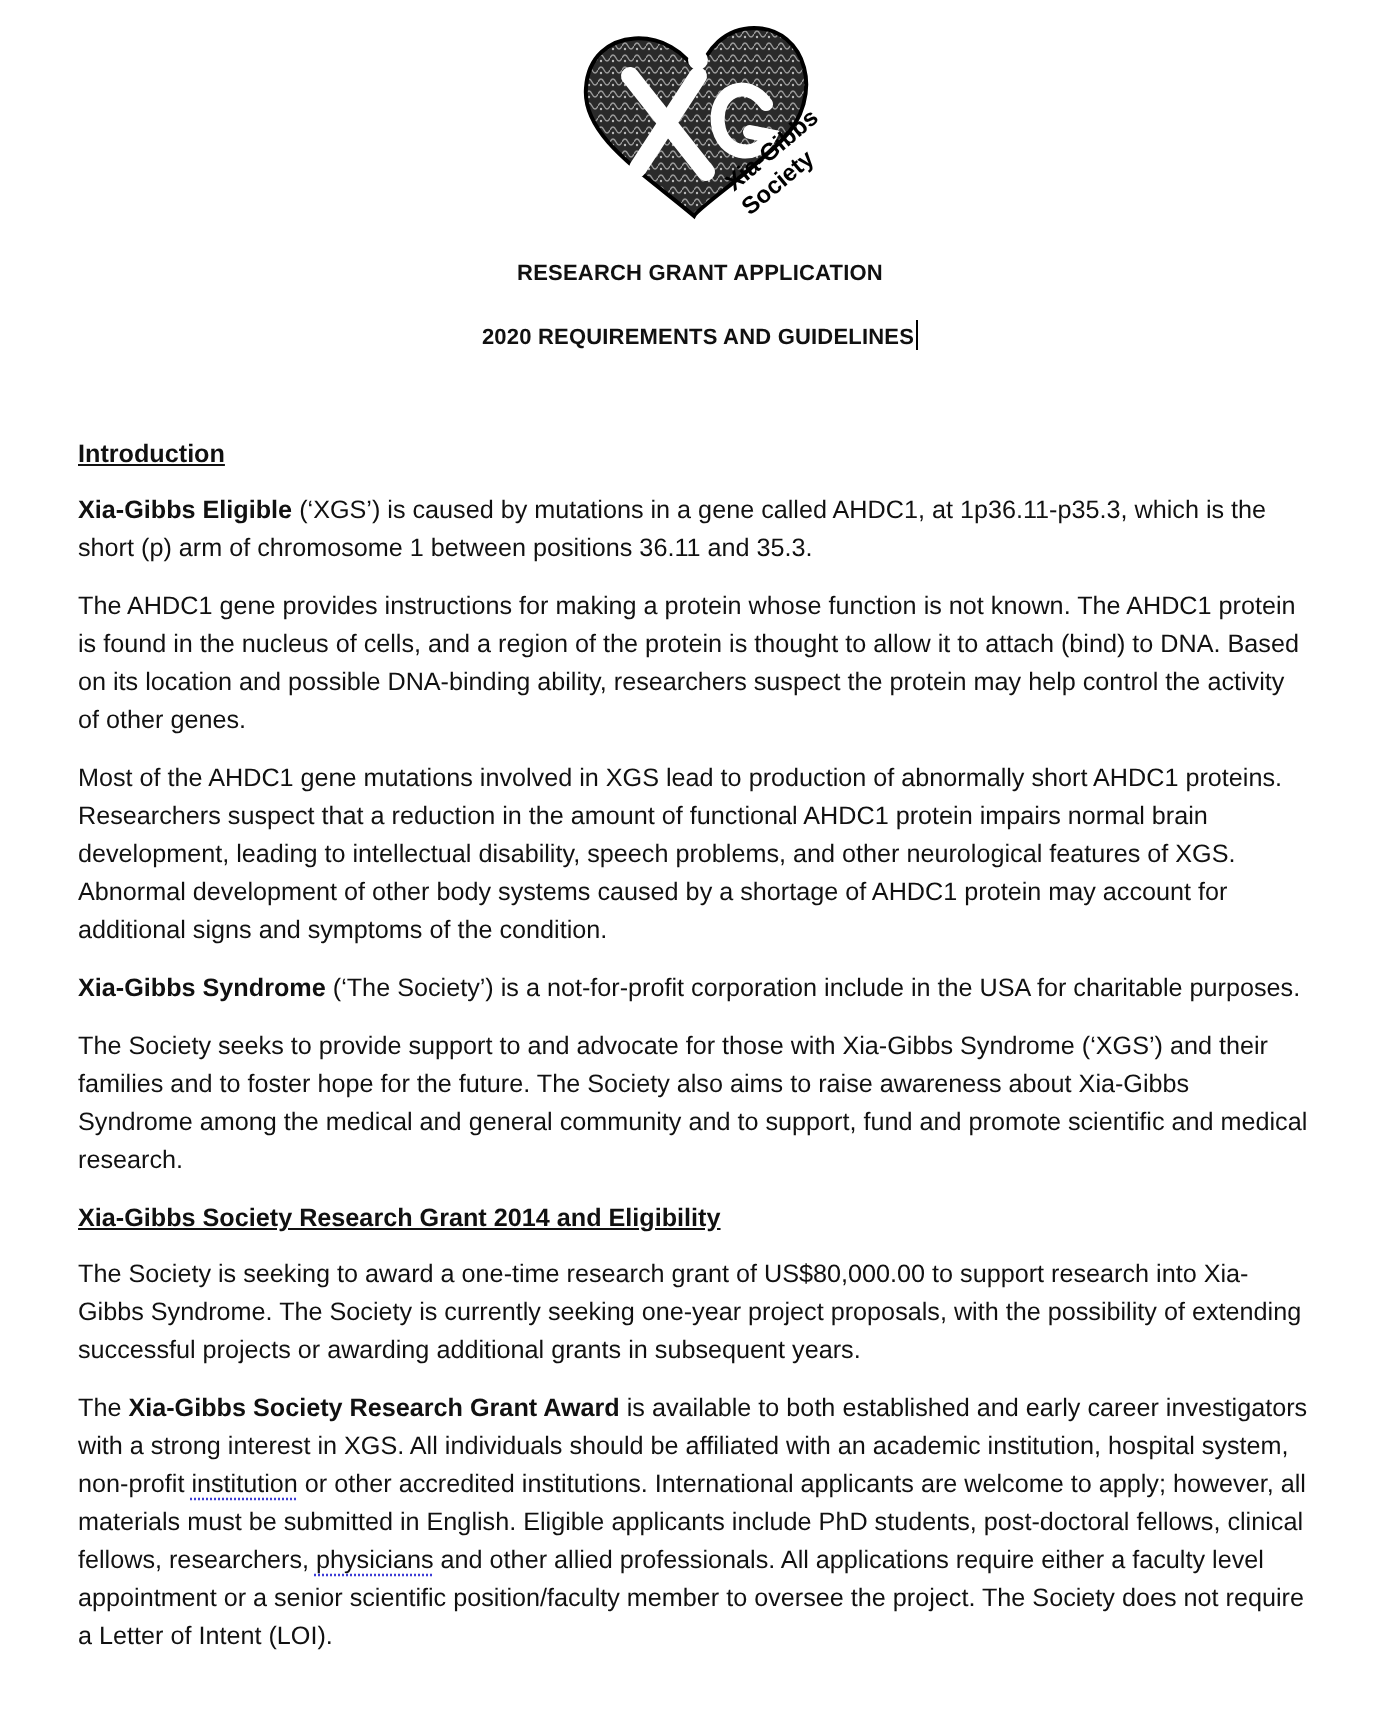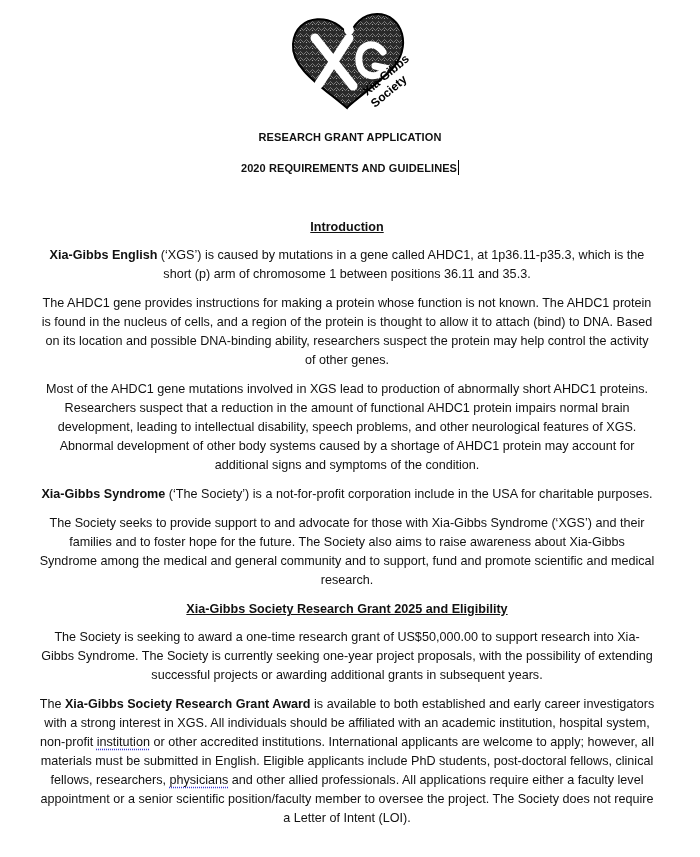--- a/index.html
+++ b/index.html
@@ -14,21 +14,21 @@
     position: absolute; left: 0; width: 700px; text-align: center;
     font-weight: bold; font-size: 11px; letter-spacing: 0.1px;
   }
   .t1 { top: 131px; }
   .t2 { top: 160px; text-align: center; }
   .cursor { display: inline-block; width: 1px; height: 15px; background: #000; vertical-align: -3px; margin-left: 1px; }
   .body {
     position: absolute; left: 39px; top: 218px; width: 616px;
     font-size: 12.6px; line-height: 19px;
   }
-  .body p { margin: 0 0 10px 0; text-align: center; }
+  .body p { margin: 0 0 10px 0; }
   .h { font-weight: bold; text-decoration: underline; margin-bottom: 9px !important; }
   .spell { text-decoration: underline dotted #3b3bd6; text-underline-offset: 3px; }
 </style>
 </head>
 <body>
 
 <div class="page">
 
   <div class="logo">
     <svg width="128" height="112" viewBox="0 0 128 112">
@@ -49,23 +49,23 @@
       <text x="80" y="88" font-size="12" font-weight="bold" font-family="Liberation Sans, sans-serif" fill="#000" transform="rotate(-40 80 88)">Xia-Gibbs</text>
       <text x="88" y="100" font-size="12" font-weight="bold" font-family="Liberation Sans, sans-serif" fill="#000" transform="rotate(-40 88 100)">Society</text>
     </svg>
   </div>
 
   <div class="title t1">RESEARCH GRANT APPLICATION</div>
   <div class="title t2"><span>2020 REQUIREMENTS AND GUIDELINES</span><span class="cursor"></span></div>
 
   <div class="body">
     <p class="h">Introduction</p>
-    <p><b>Xia-Gibbs English</b><span> (‘XGS’) is caused by mutations in a gene called AHDC1, at 1p36.11-p35.3, which is the short (p) arm of chromosome 1 between positions 36.11 and 35.3.</span></p>
+    <p><b>Xia-Gibbs Eligible</b><span> (‘XGS’) is caused by mutations in a gene called AHDC1, at 1p36.11-p35.3, which is the short (p) arm of chromosome 1 between positions 36.11 and 35.3.</span></p>
     <p>The AHDC1 gene provides instructions for making a protein whose function is not known. The AHDC1 protein is found in the nucleus of cells, and a region of the protein is thought to allow it to attach (bind) to DNA. Based on its location and possible DNA-binding ability, researchers suspect the protein may help control the activity of other genes.</p>
     <p>Most of the AHDC1 gene mutations involved in XGS lead to production of abnormally short AHDC1 proteins. Researchers suspect that a reduction in the amount of functional AHDC1 protein impairs normal brain development, leading to intellectual disability, speech problems, and other neurological features of XGS. Abnormal development of other body systems caused by a shortage of AHDC1 protein may account for additional signs and symptoms of the condition.</p>
     <p><b>Xia-Gibbs Syndrome</b><span> (‘The Society’) is a not-for-profit corporation include in the USA for charitable purposes.</span></p>
     <p>The Society seeks to provide support to and advocate for those with Xia-Gibbs Syndrome (‘XGS’) and their families and to foster hope for the future. The Society also aims to raise awareness about Xia-Gibbs Syndrome among the medical and general community and to support, fund and promote scientific and medical research.</p>
 
-    <p class="h">Xia-Gibbs Society Research Grant 2025 and Eligibility</p>
-    <p>The Society is seeking to award a one-time research grant of US$50,000.00 to support research into Xia-Gibbs Syndrome. The Society is currently seeking one-year project proposals, with the possibility of extending successful projects or awarding additional grants in subsequent years.</p>
+    <p class="h">Xia-Gibbs Society Research Grant 2014 and Eligibility</p>
+    <p>The Society is seeking to award a one-time research grant of US$80,000.00 to support research into Xia-Gibbs Syndrome. The Society is currently seeking one-year project proposals, with the possibility of extending successful projects or awarding additional grants in subsequent years.</p>
     <p><span>The </span><b>Xia-Gibbs Society Research Grant Award</b><span> is available to both established and early career investigators with a strong interest in XGS. All individuals should be affiliated with an academic institution, hospital system, non-profit </span><span class="spell">institution</span><span> or other accredited institutions. International applicants are welcome to apply; however, all materials must be submitted in English. Eligible applicants include PhD students, post-doctoral fellows, clinical fellows, researchers, </span><span class="spell">physicians</span><span> and other allied professionals. All applications require either a faculty level appointment or a senior scientific position/faculty member to oversee the project. The Society does not require a Letter of Intent (LOI).</span></p>
   </div>
 </div>
 
 </body></html>

